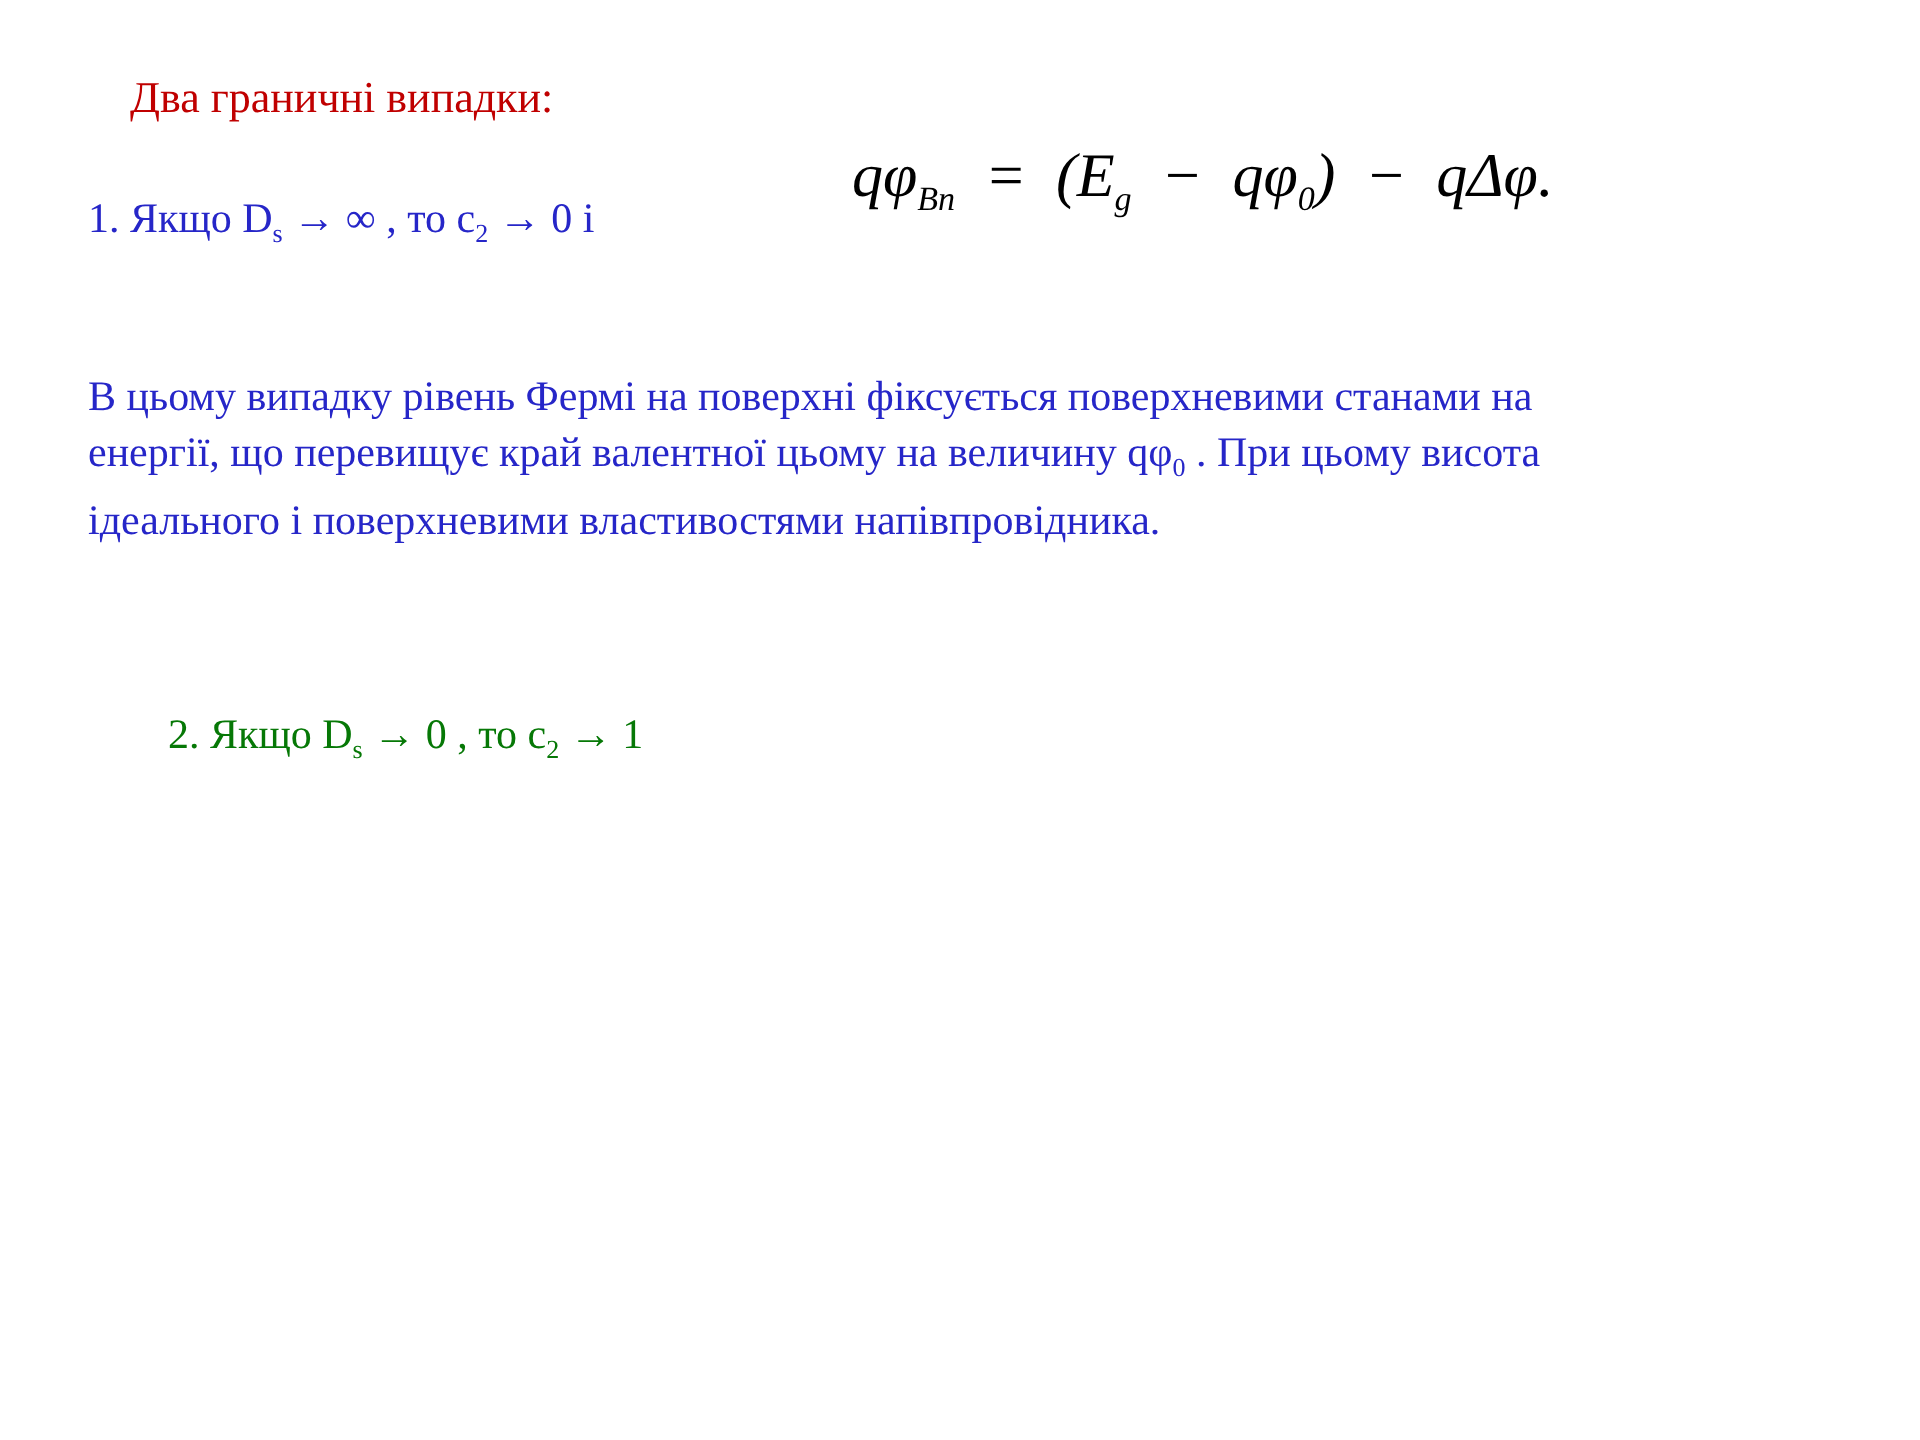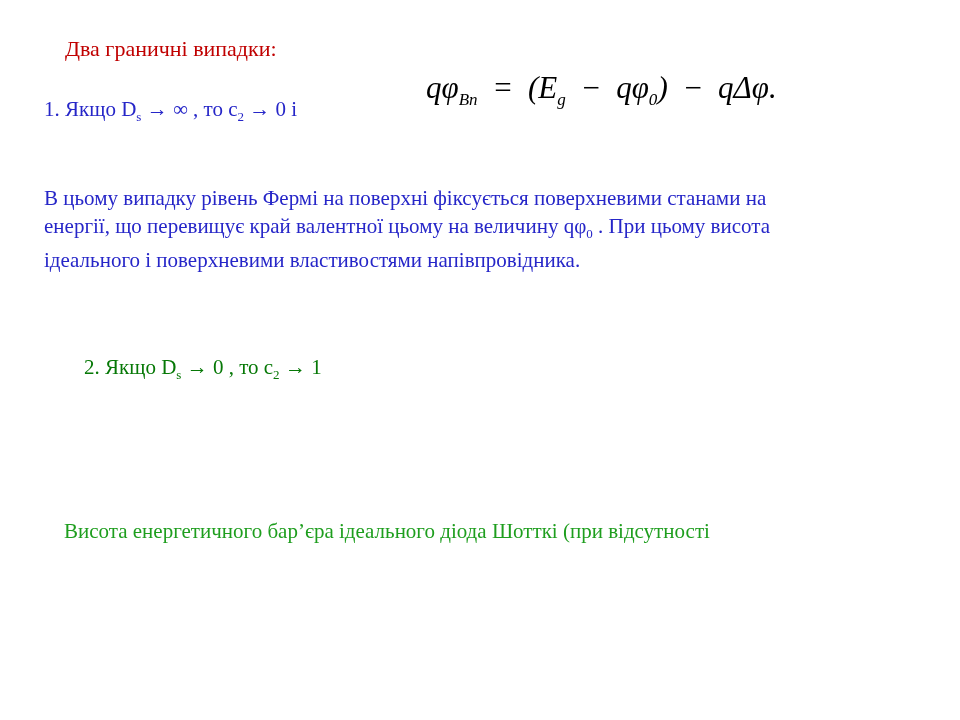--- a/index.html
+++ b/index.html
@@ -102,16 +102,15 @@
   <div class="body-paragraph">
     <div class="para-line">В цьому випадку рівень Фермі на поверхні фіксується поверхневими станами на</div>
     <div class="para-line"><span>енергії, що перевищує край валентної цьому на величину qφ</span><sub>0</sub><span> . При цьому висота</span></div>
     <div class="para-line">ідеального і поверхневими властивостями напівпровідника.</div>
   </div>
 
   <div class="case-line case-line-2"><span>2. Якщо D</span><sub>s</sub><span> → 0 , то c</span><sub>2</sub><span> → 1</span></div>
 
 
   <div class="note-block">
-    <div class="note-line">Висота енергетичного бар’єра ідеального діода Шотткі (при відсутності</div>
   </div>
 
 </div>
 
 </body></html>

